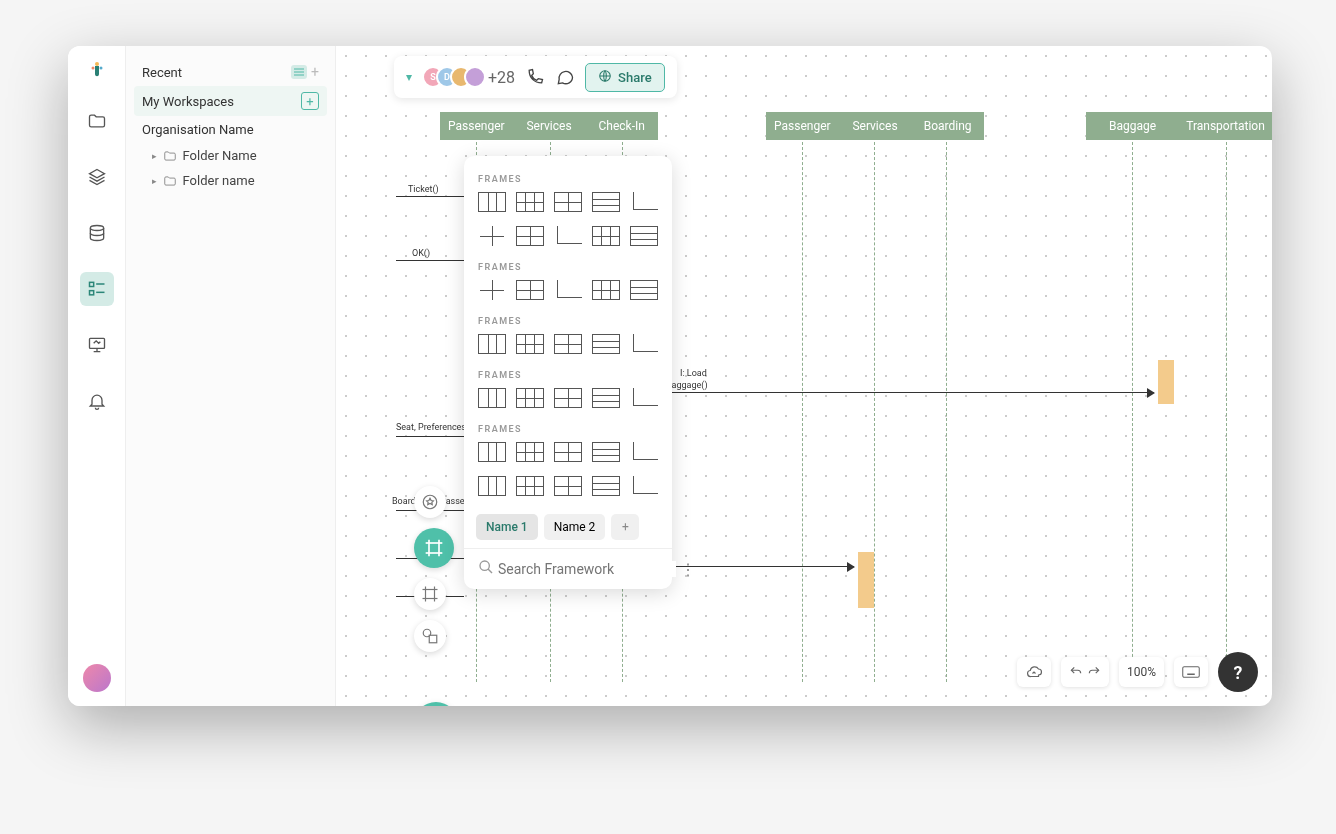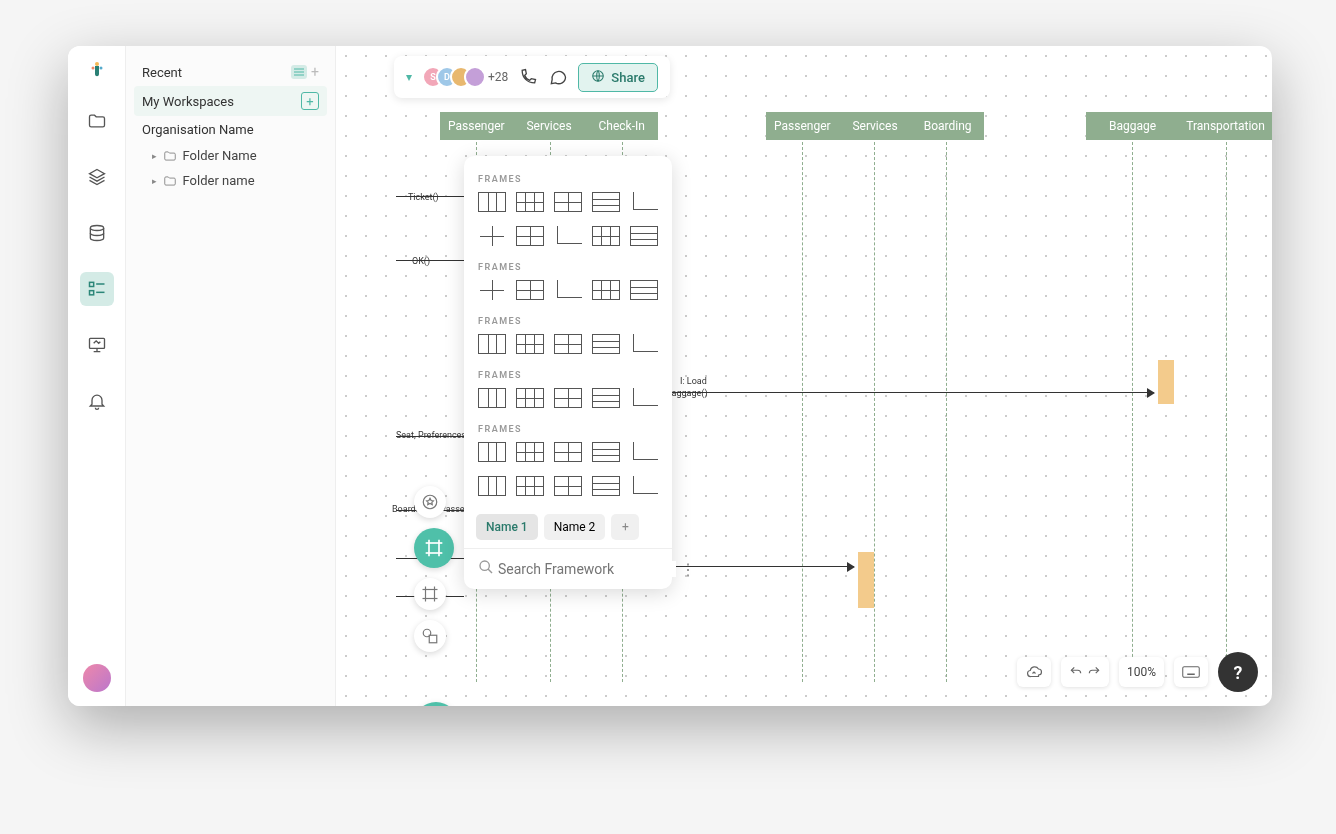--- a/index.html
+++ b/index.html
@@ -26,33 +26,33 @@
 
 
 .canvas { flex: 1; position: relative; background-image: radial-gradient(#ccc 1px, transparent 1px); background-size: 20px 20px; }
 
 
 .top-bar { position: absolute; left: 58px; top: 10px; height: 42px; background: #fff; border-radius: 8px; box-shadow: 0 2px 8px rgba(0,0,0,0.1); display: flex; align-items: center; padding: 0 12px; gap: 10px; }
 .top-bar .chev-down { color:#4fb8a6; font-size:12px; }
 .avatar-stack { display: flex; align-items: center; }
 .avatar-stack .a { width: 22px; height: 22px; border-radius: 50%; border: 2px solid #fff; margin-left: -8px; display: flex; align-items: center; justify-content: center; font-size: 9px; font-weight: 600; color: #fff; }
 .avatar-stack .a:first-child { margin-left: 0; }
-.avatar-stack .more { font-size: 12px; color: #666; margin-left: 2px; }
+.avatar-stack .more { font-size: 16px; color: #666; margin-left: 2px; }
 .share-btn { display: flex; align-items: center; gap: 6px; border: 1px solid #4fb8a6; background: #e2f3ef; color: #2a7a6b; padding: 5px 12px; border-radius: 5px; font-size: 13px; font-weight: 500; cursor: pointer; }
 .tb-icon { width:20px; height:20px; color:#444; }
 
 
 .diagram-header { position: absolute; height: 28px; background: #8fae8f; display: flex; align-items: center; justify-content: space-around; font-size: 12px; color: #fff; }
 .diagram-header span { flex:1; text-align:center; }
 
 
 .lifeline { position: absolute; top: 96px; width: 0; border-left: 1px dashed #8fae8f; height: 540px; }
 
 
-.msg-label { position: absolute; font-size: 9px; color: #333; background: transparent; margin-top: 8px; }
+.msg-label { position: absolute; font-size: 9px; color: #333; background: transparent; }
 .arrow-line { position: absolute; height: 0; border-top: 1px solid #333; }
 .arrow-line::after { content: ""; position: absolute; right: -1px; top: -5px; border-left: 8px solid #333; border-top: 5px solid transparent; border-bottom: 5px solid transparent; }
 .activation { position: absolute; width: 16px; background: #f3cb8c; }
 
 
 .frames-popover { position: absolute; left: 128px; top: 110px; width: 208px; background: #fff; border-radius: 10px; box-shadow: 0 4px 20px rgba(0,0,0,0.15); padding: 12px 0 0 0; }
 .fp-section-title { font-size: 9px; letter-spacing: 1.5px; color: #999; padding: 6px 14px 4px; font-weight:600; }
 .fp-row { display: flex; gap: 10px; padding: 4px 14px 10px; }
 .fp-footer-tabs { display:flex; gap:6px; padding: 8px 12px; }
 .fp-tab { padding: 6px 10px; border-radius: 5px; font-size: 12px; background:#f0f0f0; }

